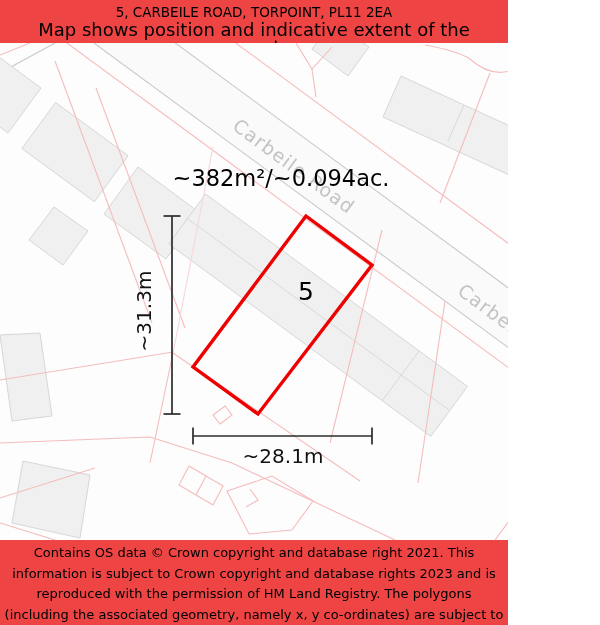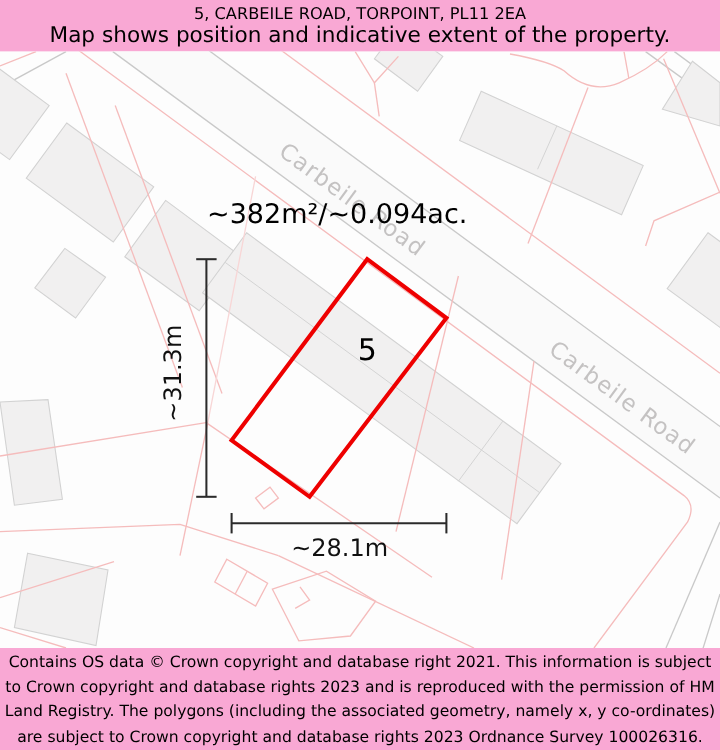--- a/index.html
+++ b/index.html
@@ -1,16 +1,16 @@
 <!DOCTYPE html>
 <html><head>
 <meta charset="utf-8">
 <style>
   html,body{margin:0;padding:0;background:#ffffff;}
-  #page{width:600px;height:625px;background:#f9a8d4;position:relative;overflow:hidden;
+  #page{width:508px;height:625px;background:#ef4444;position:relative;overflow:hidden;
         font-family:"DejaVu Sans","Liberation Sans",sans-serif;}
   #header{height:40px;padding-top:3px;text-align:center;color:#000;}
   #header .t1{font-size:13.5px;line-height:18px;}
   #header .t2{font-size:18px;line-height:17px;}
   #mapwrap{width:600px;height:497px;position:relative;background:#fdfdfd;}
   svg{display:block;}
   #footer{padding:3px 4px 0 4px;font-size:13px;line-height:20.5px;color:#000;text-align:center;}
   text{font-family:"DejaVu Sans","Liberation Sans",sans-serif;}
   .roadlabel{letter-spacing:1px;}
 </style>

